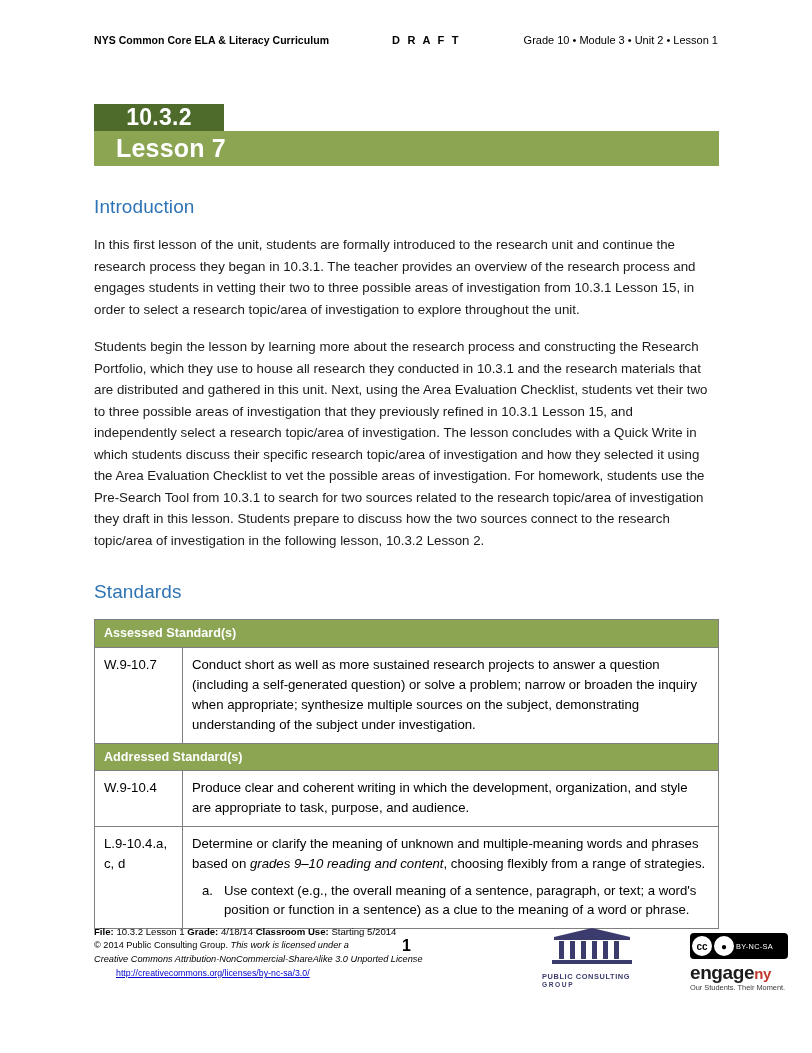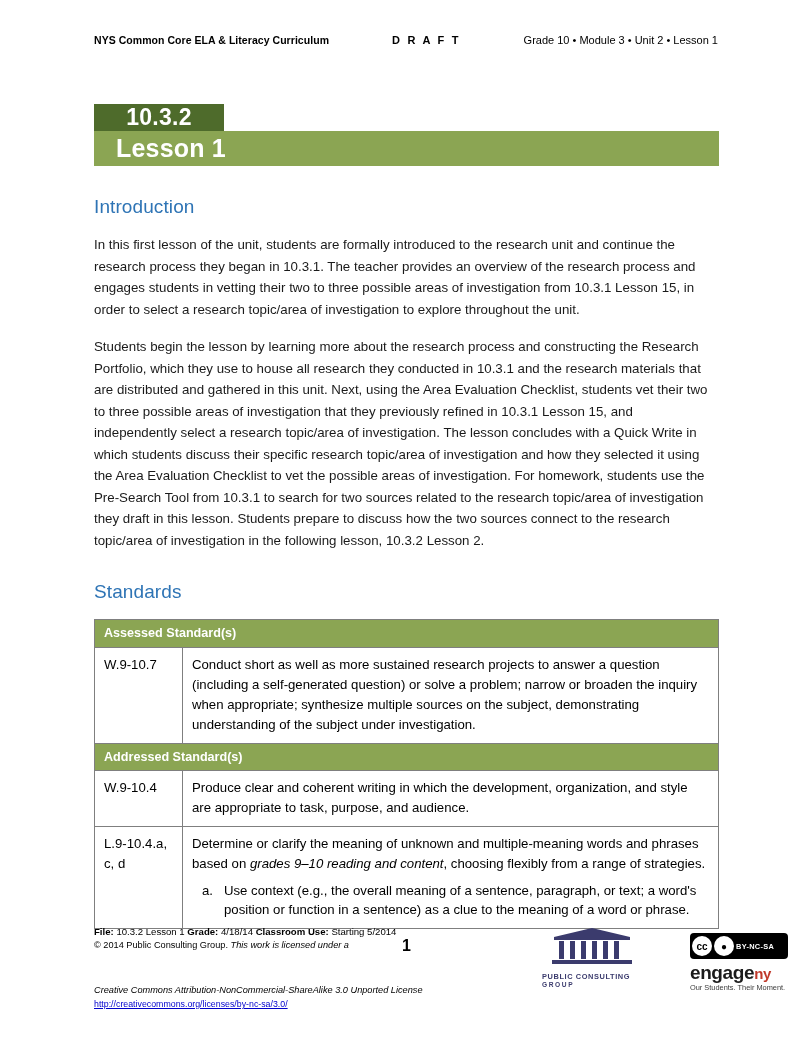--- a/index.html
+++ b/index.html
@@ -140,21 +140,21 @@
     margin-top: 7px;
     padding-left: 10px;
   }
   .sub-item .marker {
     width: 22px;
     flex: 0 0 22px;
   }
   .sub-item .sub-text {
     flex: 1;
   }
-  .ital { font-style: italic; margin-top: 31px; }
+  .ital { font-style: italic; }
 
   
   .footer {
     position: absolute;
     left: 94px;
     top: 925px;
     width: 625px;
     height: 80px;
   }
   .footer-text {
@@ -165,20 +165,21 @@
     font-size: 9.2px;
     line-height: 1.5;
     color: #000;
   }
   .footer-text .ft-line1 { font-size: 9.6px; }
   .footer-text b { font-weight: bold; }
   .footer-link {
     color: #0000cc;
     text-decoration: underline;
     font-size: 8.8px;
+    margin-left: 22px;
   }
   .page-number {
     position: absolute;
     left: 308px;
     top: 12px;
     font-size: 16px;
     font-weight: bold;
     color: #000;
   }
   .logo-pcg {
@@ -224,21 +225,21 @@
     font-size: 10px;
     font-weight: bold;
     display: flex;
     align-items: center;
     justify-content: center;
     margin-right: 2px;
   }
   .cc-text {
     color: #ffffff;
     font-size: 7.4px;
-    font-weight: bold;
+    font-weight: normal;
     letter-spacing: 0.3px;
   }
   .engage-word {
     margin-top: 3px;
     font-size: 19px;
     font-weight: bold;
     color: #1b1b1b;
     letter-spacing: -0.4px;
   }
   .engage-word .ny {
@@ -257,21 +258,21 @@
 <div class="page">
 
   <div class="doc-header">
     <div class="hdr-left">NYS Common Core ELA &amp; Literacy Curriculum</div>
     <div class="hdr-center">D R A F T</div>
     <div class="hdr-right">Grade 10 • Module 3 • Unit 2 • Lesson 1</div>
   </div>
 
   <div class="title-band">
     <div class="title-code">10.3.2</div>
-    <div class="title-name">Lesson 1</div>
+    <div class="title-name">Lesson 7</div>
   </div>
 
   <div class="content">
 
     <h2 class="section-heading">Introduction</h2>
     <p class="body-par">In this first lesson of the unit, students are formally introduced to the research unit and continue the research process they began in 10.3.1. The teacher provides an overview of the research process and engages students in vetting their two to three possible areas of investigation from 10.3.1 Lesson 15, in order to select a research topic/area of investigation to explore throughout the unit.</p>
     <p class="body-par">Students begin the lesson by learning more about the research process and constructing the Research Portfolio, which they use to house all research they conducted in 10.3.1 and the research materials that are distributed and gathered in this unit. Next, using the Area Evaluation Checklist, students vet their two to three possible areas of investigation that they previously refined in 10.3.1 Lesson 15, and independently select a research topic/area of investigation. The lesson concludes with a Quick Write in which students discuss their specific research topic/area of investigation and how they selected it using the Area Evaluation Checklist to vet the possible areas of investigation. For homework, students use the Pre-Search Tool from 10.3.1 to search for two sources related to the research topic/area of investigation they draft in this lesson. Students prepare to discuss how the two sources connect to the research topic/area of investigation in the following lesson, 10.3.2 Lesson 2.</p>
 
     <h2 class="section-heading standards">Standards</h2>
 

